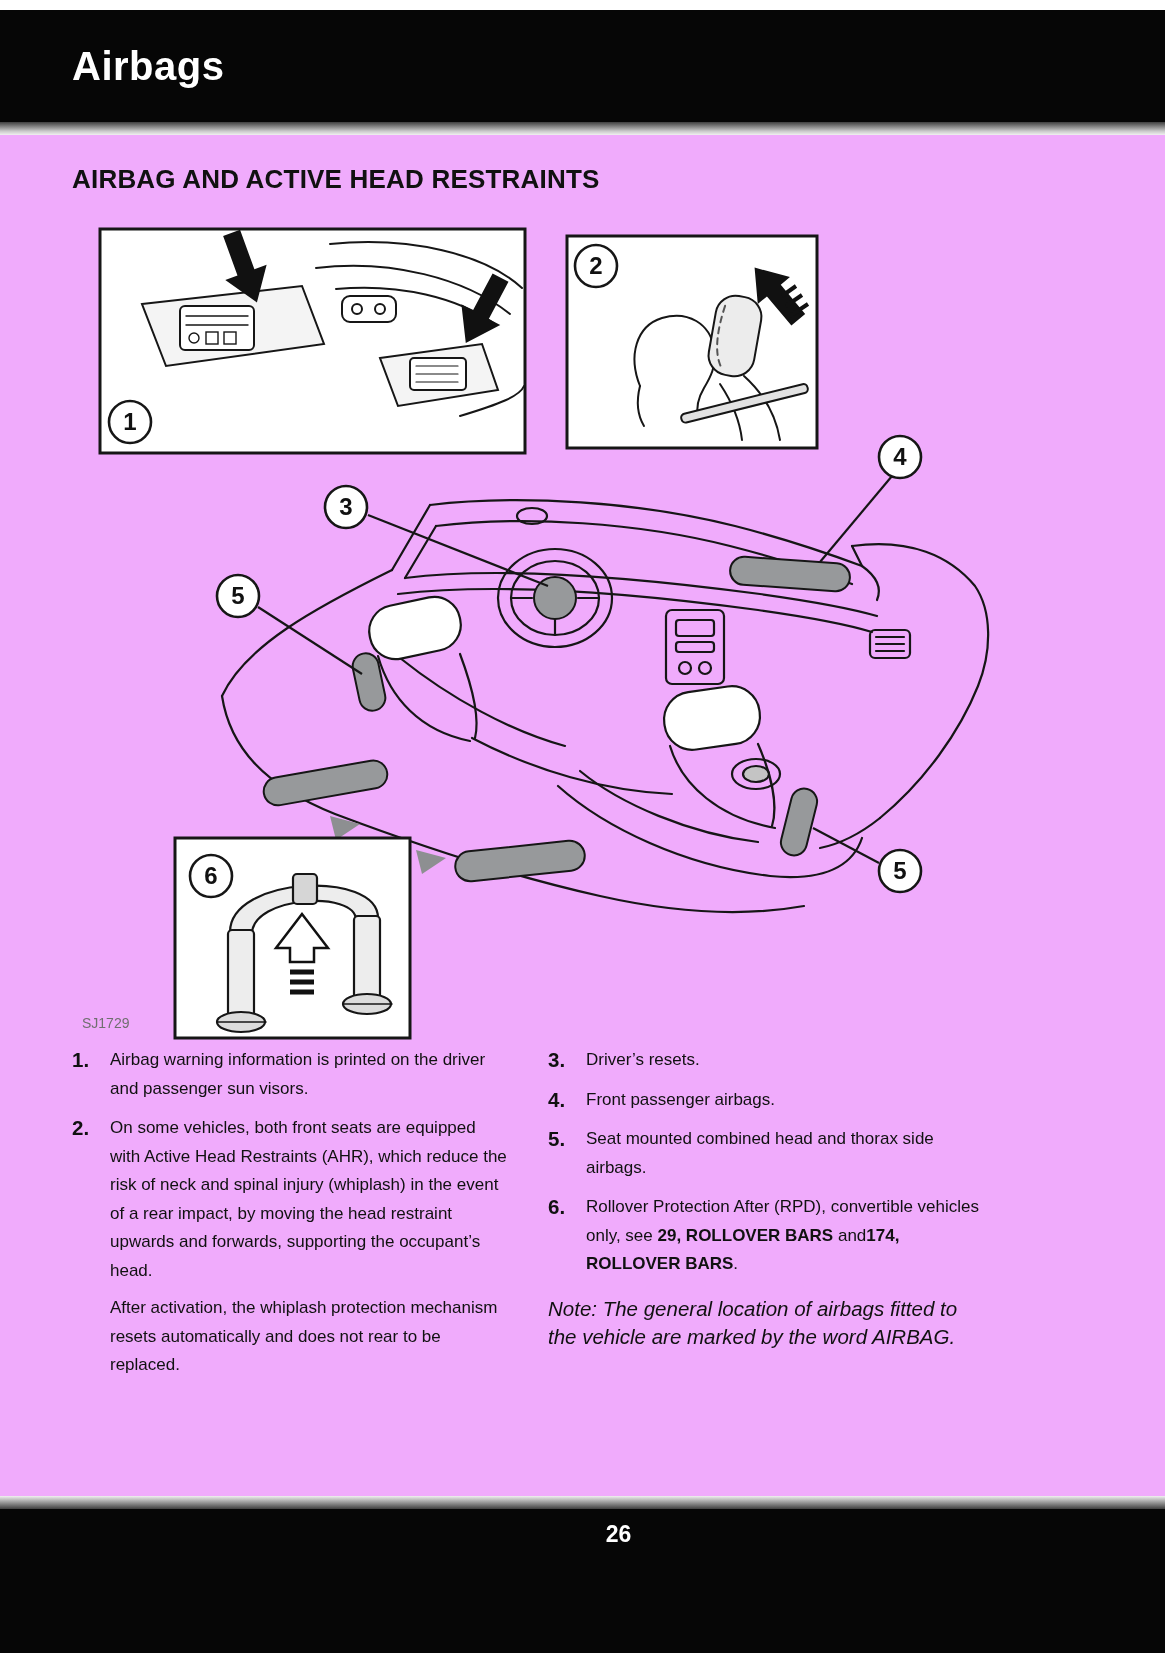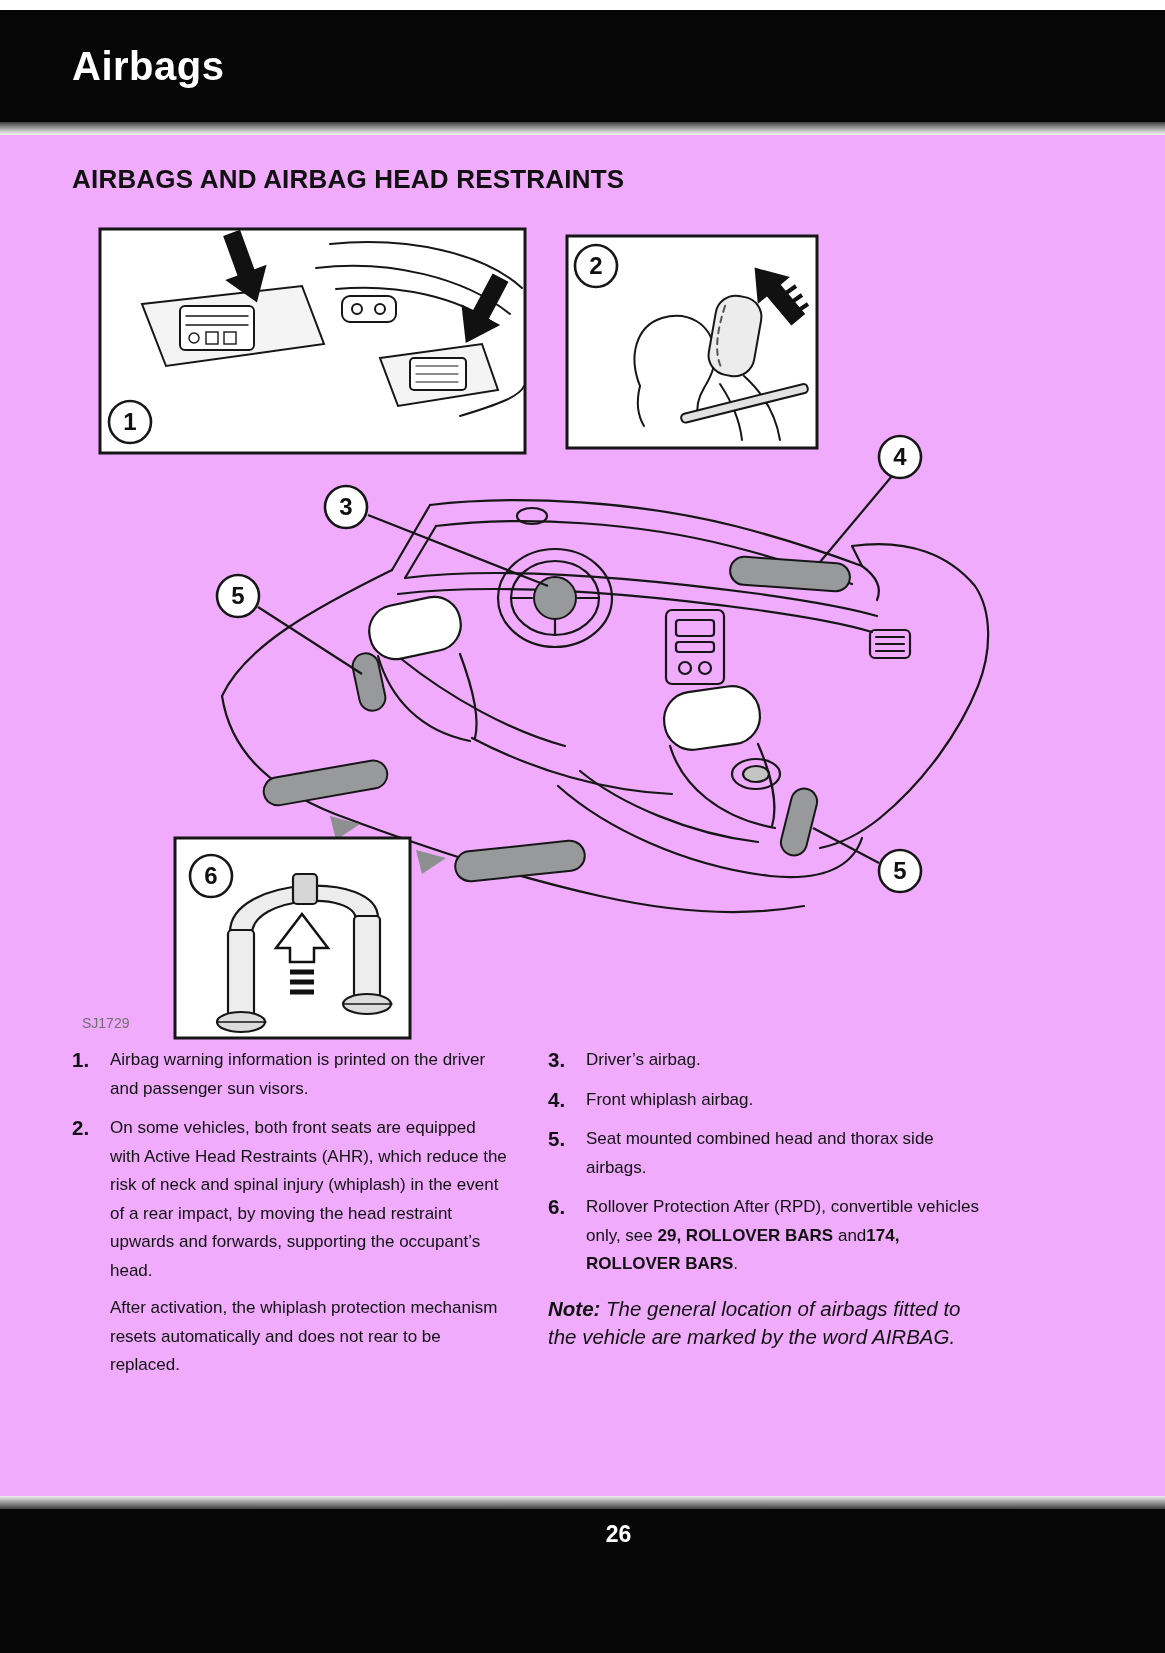--- a/index.html
+++ b/index.html
@@ -21,39 +21,39 @@
   .cap { font:14px "Liberation Sans", sans-serif; fill:#6f6f6f; }
   
   .columns { position:absolute; top:1036px; left:72px; width:1024px; display:flex; gap:38px; }
   .col-left { width:438px; }
   .col-right { width:432px; }
   .li { display:flex; margin-bottom:11px; }
   .li .num { flex:0 0 38px; width:38px; font-weight:bold; font-size:20.5px; line-height:28.5px; }
   .li .body { flex:1; font-size:17px; line-height:28.5px; }
   .li .body p + p { margin-top:9px; }
   .note { font-size:20.5px; line-height:28.5px; font-style:italic; margin-top:16px; }
-  .note .note-label { font-weight:bold;text-align:right; }
+  .note .note-label { font-weight:normal;text-align:right; }
   b { font-weight:bold; }
   
   .footer-grad { position:absolute; top:1486px; left:0; width:100%; height:13px;
     background:linear-gradient(to bottom,#f0f0f0,#3f3f3f); }
   .footer-bar { position:absolute; top:1499px; left:0; width:100%; height:154px; background:#060606; }
   .page-number { color:#fff; font-weight:bold; font-size:23px; margin:12px 0 0 72px;text-align:center; }
 </style>
 </head>
 <body>
 
 <div class="page">
 
   <div class="header-bar">
     <div class="header-title">Airbags</div>
   </div>
   <div class="header-grad"></div>
 
-  <div class="section-heading">AIRBAGS AND AIRBAG HEAD RESTRAINTS</div>
+  <div class="section-heading">AIRBAG AND ACTIVE HEAD RESTRAINTS</div>
 
   <div class="figure">
     <svg viewBox="0 0 1000 818" width="1000" height="818">
 
       <g stroke="#161616" stroke-width="2.2" fill="none" stroke-linecap="round" stroke-linejoin="round">
 
         <path d="M350,279 C440,268 560,276 655,300 C710,314 755,330 782,340"></path>
         <path d="M356,300 C445,289 560,297 650,320 C705,334 748,349 772,358"></path>
         <ellipse cx="452" cy="290" rx="15" ry="8"></ellipse>
 
@@ -259,27 +259,27 @@
           <p>On some vehicles, both front seats are equipped with Active Head Restraints (AHR), which reduce the risk of neck and spinal injury (whiplash) in the event of a rear impact, by moving the head restraint upwards and forwards, supporting the occupant’s head.</p>
           <p>After activation, the whiplash protection mechanism resets automatically and does not rear to be replaced.</p>
         </div>
       </div>
     </div>
 
     <div class="col-right">
       <div class="li">
         <span class="num">3.</span>
         <div class="body">
-            <p>Driver’s airbag.</p>
+            <p>Driver’s resets.</p>
           </div>
       </div>
       <div class="li">
         <span class="num">4.</span>
         <div class="body">
-            <p>Front whiplash airbag.</p>
+            <p>Front passenger airbags.</p>
           </div>
       </div>
       <div class="li">
         <span class="num">5.</span>
         <div class="body">
             <p>Seat mounted combined head and thorax side airbags.</p>
           </div>
       </div>
       <div class="li">
         <span class="num">6.</span>

